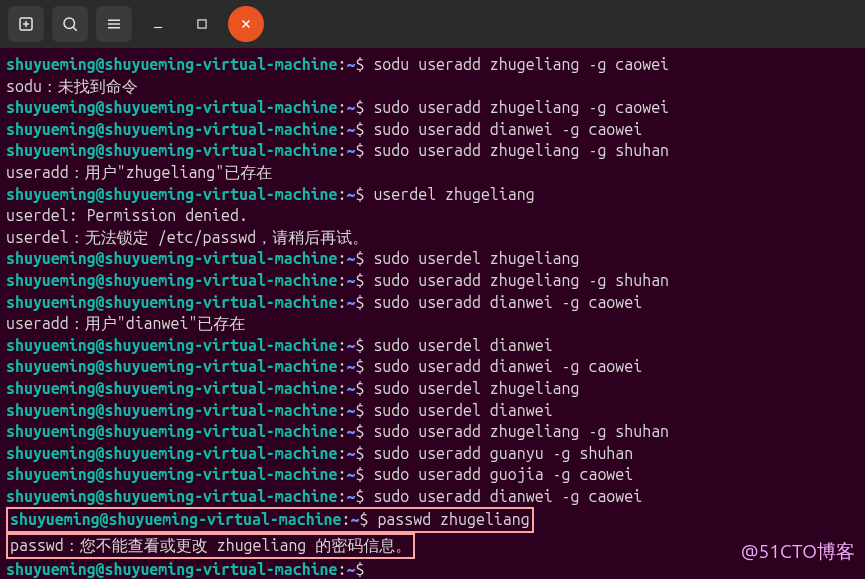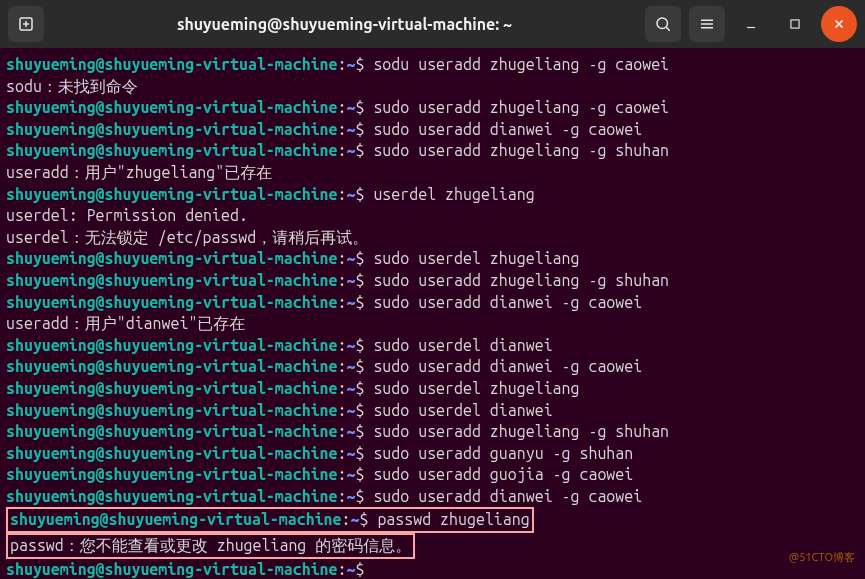--- a/index.html
+++ b/index.html
@@ -60,38 +60,37 @@
 .out { color: #d6d6d6; }
 .boxed {
   display: inline-block;
   border: 2px solid #fca5a5;
   padding: 0 2px;
 }
 .watermark {
   position: absolute;
   right: 10px;
   bottom: 14px;
-  color: #a16207;
+  color: #f0abfc;
   font-family: Ubuntu, sans-serif;
-  font-size: 11px;
+  font-size: 19px;
 }
 svg { display: block; }
 </style>
 </head>
 <body>
 
 <div class="titlebar">
   <div class="tb-btn">
     <svg width="18" height="18" viewBox="0 0 24 24" fill="none" stroke="currentColor" stroke-width="2">
         <rect x="4" y="4" width="16" height="16" rx="2"></rect>
         <line x1="12" y1="8" x2="12" y2="16"></line>
         <line x1="8" y1="12" x2="16" y2="12"></line>
       </svg>
   </div>
-  <div class="tb-title">shuyueming@shuyueming-virtual-machine: ~</div>
   <div class="tb-btn">
     <svg width="18" height="18" viewBox="0 0 24 24" fill="none" stroke="currentColor" stroke-width="2">
         <circle cx="11" cy="11" r="7"></circle>
         <line x1="16.5" y1="16.5" x2="21" y2="21"></line>
       </svg>
   </div>
   <div class="tb-btn">
     <svg width="18" height="18" viewBox="0 0 24 24" fill="none" stroke="currentColor" stroke-width="2">
         <line x1="4" y1="7" x2="20" y2="7"></line>
         <line x1="4" y1="12" x2="20" y2="12"></line>

